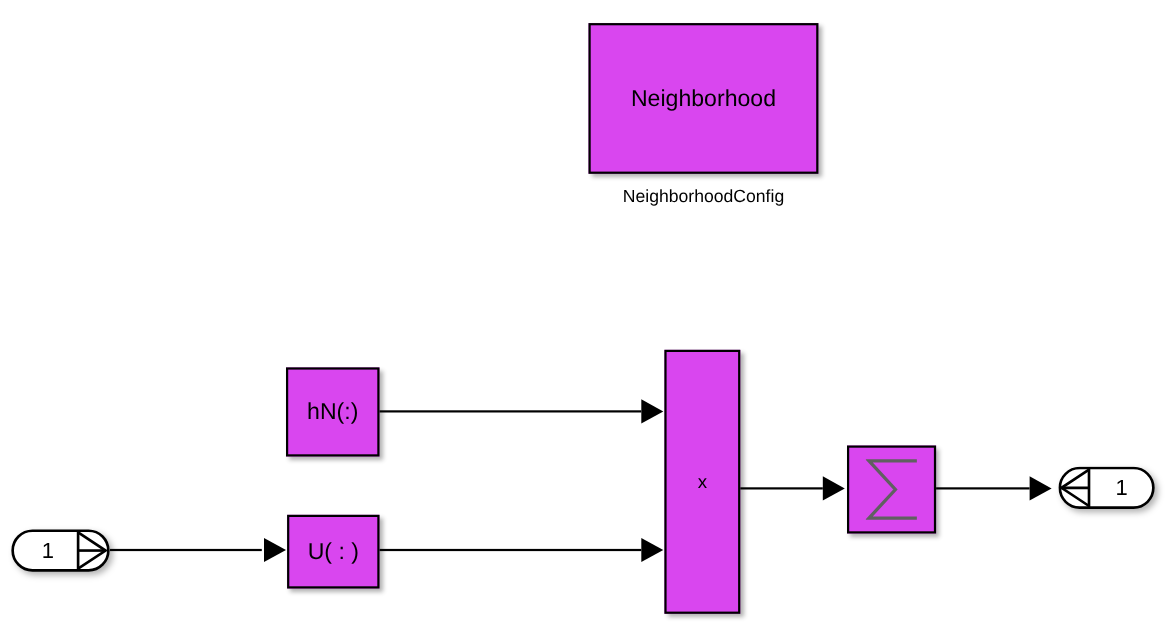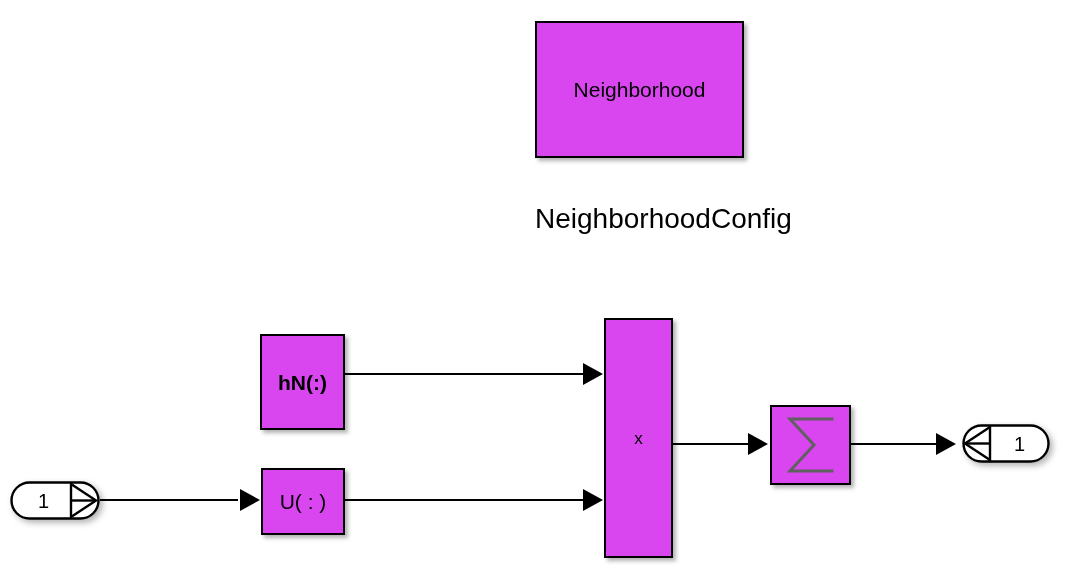--- a/index.html
+++ b/index.html
@@ -66,23 +66,23 @@
   .sum-glyph { display: block; }
 </style>
 </head>
 <body>
 
 <div id="canvas">
 
   <div class="blk" id="blk-neighborhood" style="left: 535px; top: 21px; width: 209px; height: 137px; font-size: 21px;">
     <span class="blk-label">Neighborhood</span>
   </div>
-  <div class="caption" id="cap-neighborhood" style="left: 535px; width: 209px; top: 172px; font-size: 28px; margin-top: 33px;">NeighborhoodConfig</div>
+  <div class="caption" id="cap-neighborhood" style="left: 535px; width: 209px; top: 172px; font-size: 16px;">NeighborhoodConfig</div>
 
-  <div class="blk" id="blk-hn" style="left: 260px; top: 334px; width: 85px; height: 96px; font-size: 21px; font-weight: bold;">
+  <div class="blk" id="blk-hn" style="left: 260px; top: 334px; width: 85px; height: 81px; font-size: 21px;">
     <span class="blk-label">hN(:)</span>
   </div>
 
   <div class="blk" id="blk-u" style="left: 261px; top: 468px; width: 84px; height: 67px; font-size: 21px;">
     <span class="blk-label">U( : )</span>
   </div>
 
   <div class="blk" id="blk-multiply" style="left: 604px; top: 318px; width: 69px; height: 240px; font-size: 17px;">
     <span class="blk-label">x</span>
   </div>

